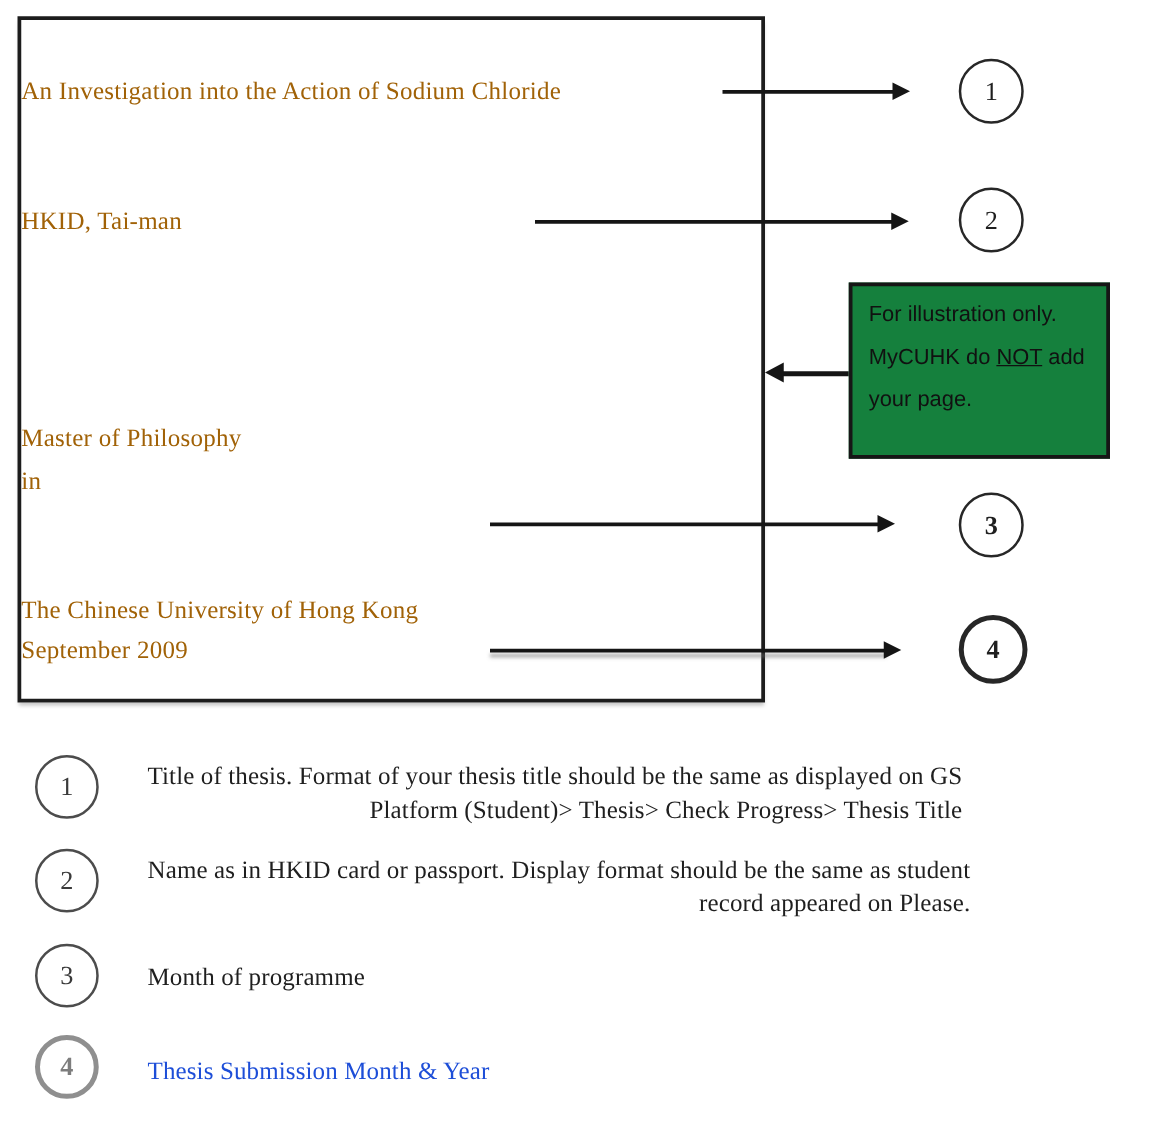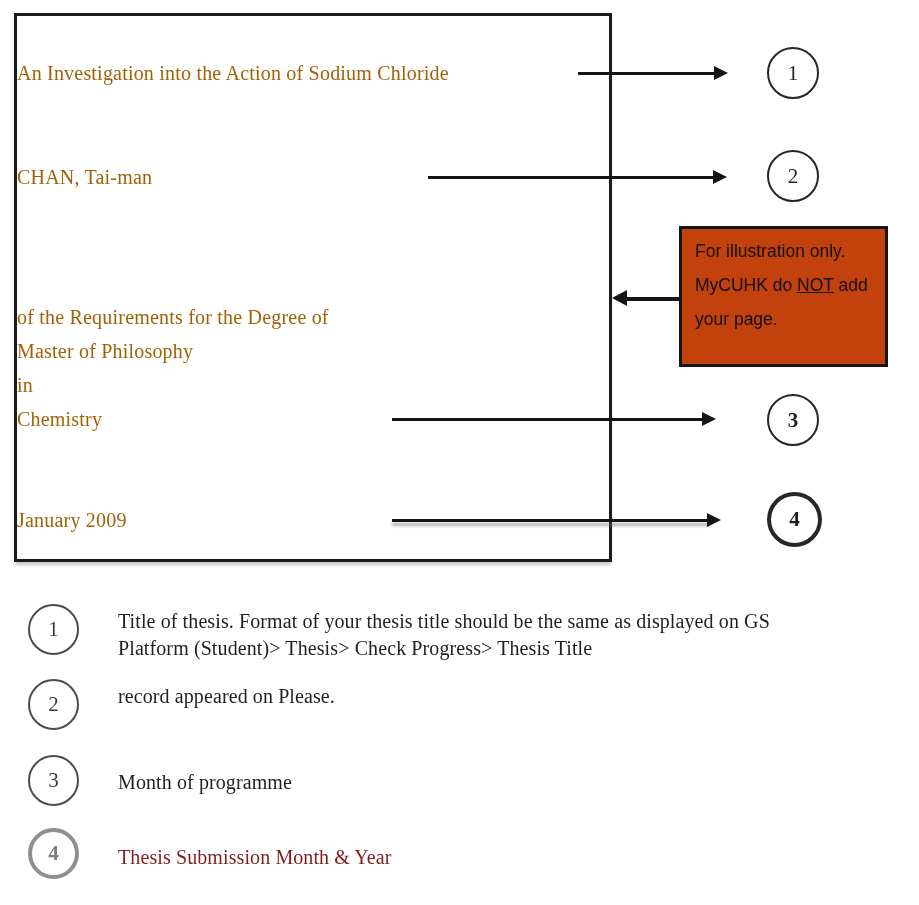--- a/index.html
+++ b/index.html
@@ -66,21 +66,21 @@
     background: #ffffff;
   }
   .callout.heavy { border-width: 4px; width: 55px; height: 55px; }
   .callout.boldnum { font-weight: 700; }
   
   .notebox {
     position: absolute;
     left: 679px; top: 226px;
     width: 209px; height: 141px;
     border: 3px solid #161616;
-    background: #c2410c;
+    background: #15803d;
     font-family: "Liberation Sans", "DejaVu Sans", sans-serif;
     font-size: 17.5px;
     line-height: 34px;
     color: #111111;
     padding: 5px 4px 0 13px;
   }
   .notebox .strong { font-weight: 400; text-decoration: underline; }
   
   .legend-circle {
     position: absolute;
@@ -99,37 +99,37 @@
     font-weight: 700;
   }
   .legend-text {
     position: absolute;
     left: 118px;
     font-size: 20px;
     line-height: 27px;
     white-space: nowrap;
     color: #1f1f1f;
     letter-spacing: 0.1px;
+    text-align: right;
   }
-  .legend-text.dim { color: #7f1d1d; }
+  .legend-text.dim { color: #1d4ed8; }
 </style>
 </head>
 <body>
 
 <div id="page">
 
   <div class="frame"></div>
 
   <div class="page-line" style="top:60px">An Investigation into the Action of Sodium Chloride</div>
-  <div class="page-line" style="top:164px">CHAN, Tai-man</div>
-  <div class="page-line" style="top:304px">of the Requirements for the Degree of</div>
+  <div class="page-line" style="top:164px">HKID, Tai-man</div>
   <div class="page-line" style="top:338px">Master of Philosophy</div>
   <div class="page-line" style="top:372px">in</div>
-  <div class="page-line" style="top:406px">Chemistry</div>
-  <div class="page-line" style="top:507px">January 2009</div>
+  <div class="page-line" style="top:475px">The Chinese University of Hong Kong</div>
+  <div class="page-line" style="top:507px">September 2009</div>
 
   <div class="arrow arrow-right" style="left:578px; top:65px; width:150px">
     <div class="shaft"></div>
     <div class="head"></div>
   </div>
   <div class="arrow arrow-right" style="left:428px; top:169px; width:299px">
     <div class="shaft"></div>
     <div class="head"></div>
   </div>
   <div class="arrow arrow-right" style="left:392px; top:411px; width:324px">
@@ -157,20 +157,21 @@
   </div>
 
   <div class="legend-circle" style="top:604px">1</div>
   <div class="legend-text" style="top:608px">
     <div>Title of thesis. Format of your thesis title should be the same as displayed on GS</div>
     <div>Platform (Student)&gt; Thesis&gt; Check Progress&gt; Thesis Title</div>
   </div>
 
   <div class="legend-circle" style="top:679px">2</div>
   <div class="legend-text" style="top:683px">
+    <div>Name as in HKID card or passport. Display format should be the same as student</div>
     <div>record appeared on Please.</div>
   </div>
 
   <div class="legend-circle" style="top:755px">3</div>
   <div class="legend-text" style="top:769px">
     <div>Month of programme</div>
   </div>
 
   <div class="legend-circle gray" style="top:828px">4</div>
   <div class="legend-text dim" style="top:844px">

